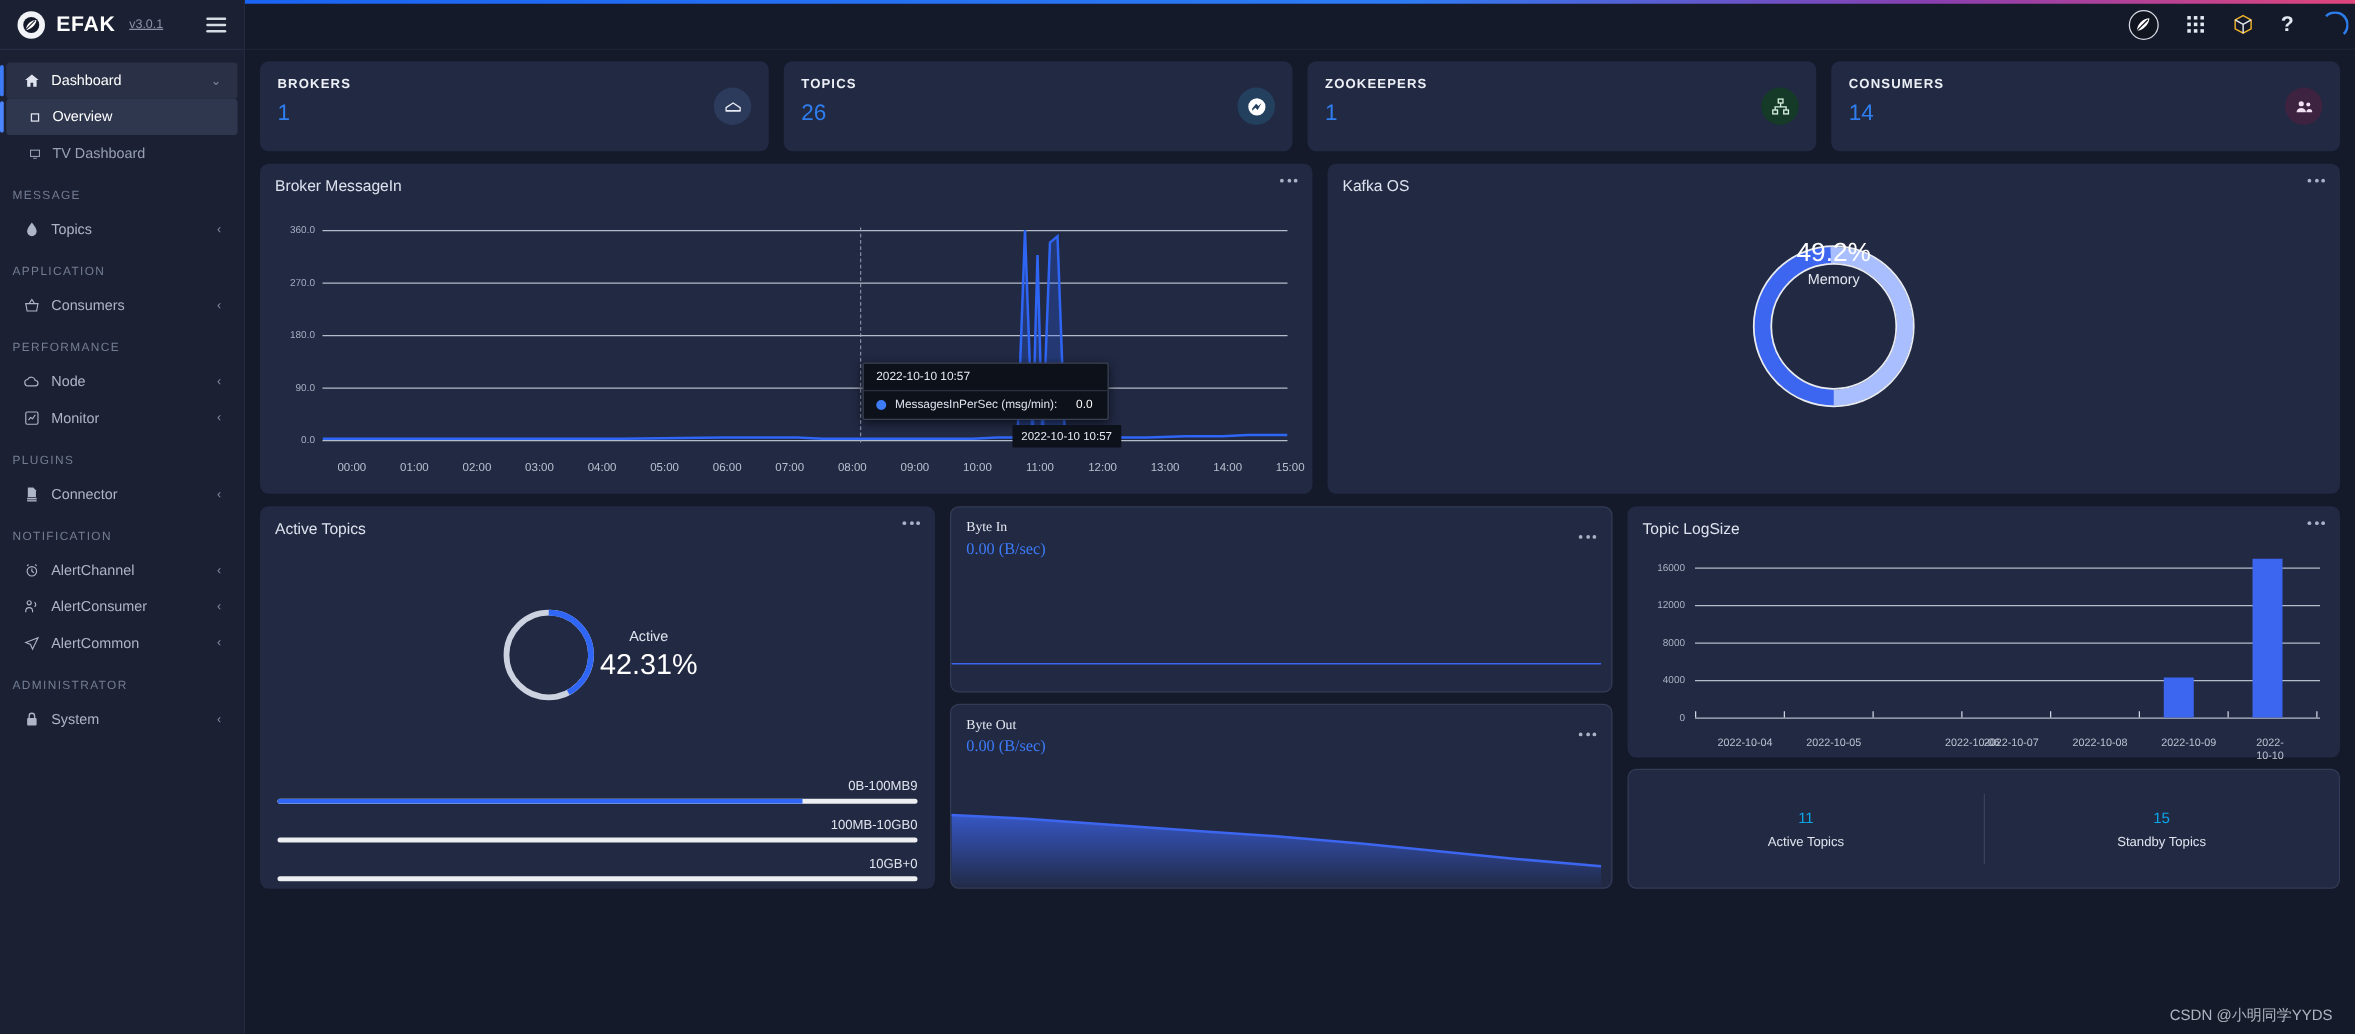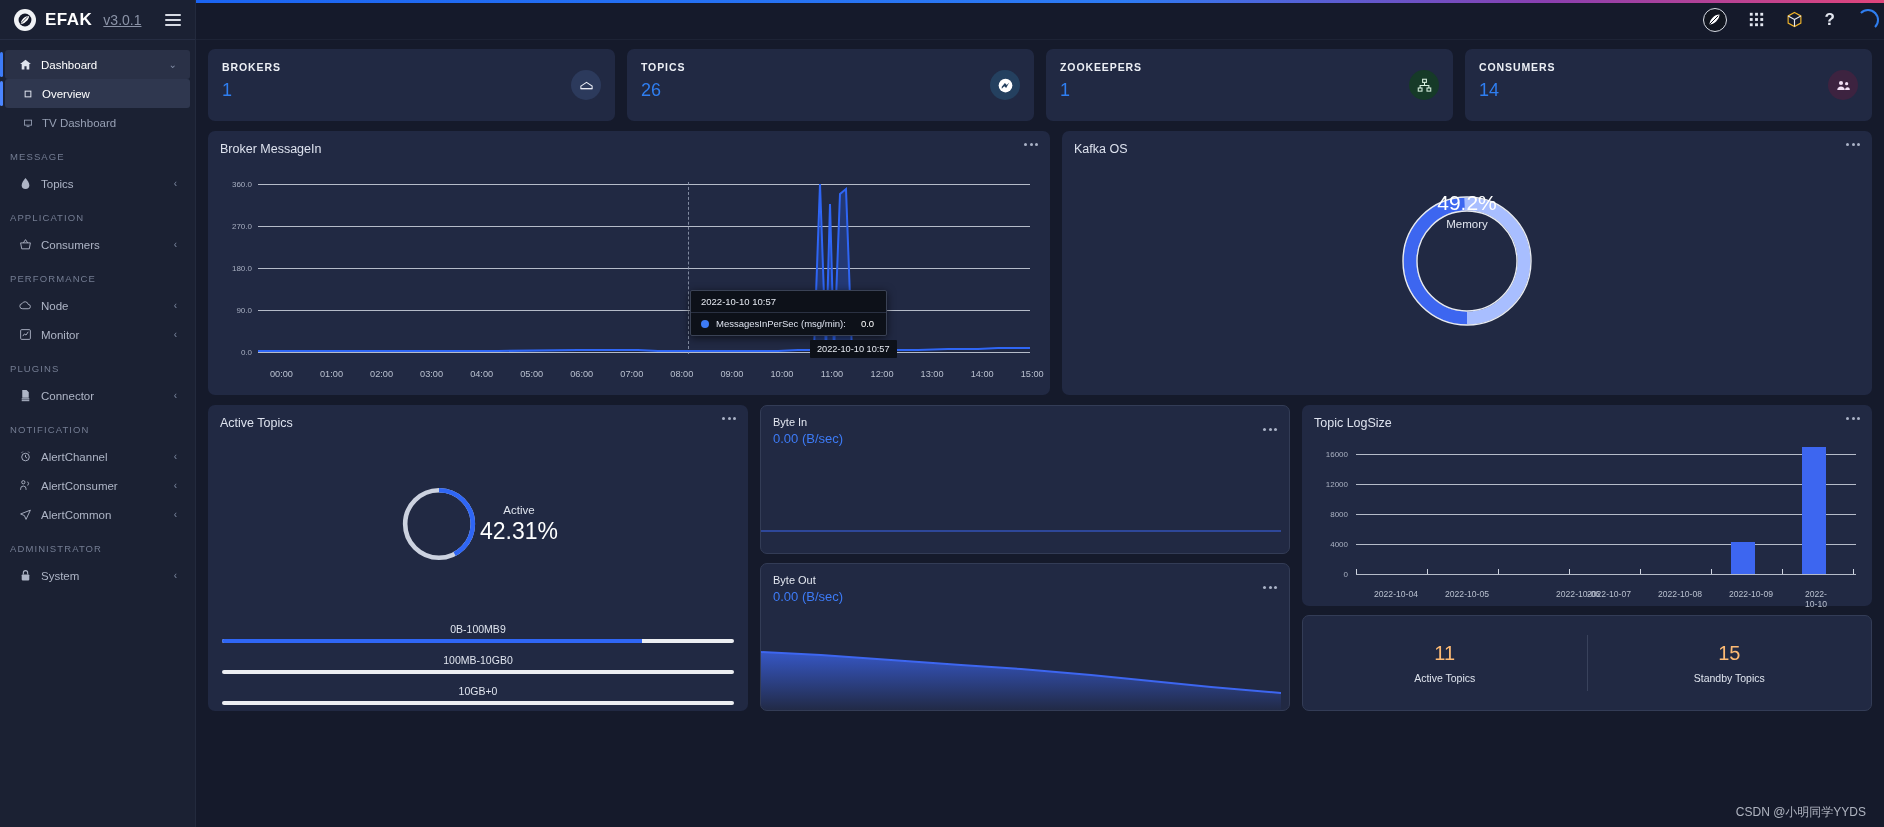--- a/index.html
+++ b/index.html
@@ -18,21 +18,21 @@
 
   
   .sidebar { width: 196px; height: 827px; background: #1b2133; flex: 0 0 196px;
     border-right: 1px solid #232a3d; position: relative; z-index: 20; }
   .brand { height: 40px; display: flex; align-items: center; padding-left: 14px; gap: 9px;
     border-bottom: 1px solid #262d42; position: relative; }
   .brand-logo { width: 22px; height: 22px; border-radius: 50%; background: #f1f3f6;
     display: flex; align-items: center; justify-content: center; flex: 0 0 22px; }
   .brand-logo svg { width: 14px; height: 14px; }
   .brand-name { font-size: 17px; font-weight: bold; color: #fff; letter-spacing: .5px; }
-  .brand-ver { font-size: 14px; color: #8b93a7; margin-left: 2px; text-decoration: underline; }
+  .brand-ver { font-size: 10px; color: #8b93a7; margin-left: 2px; text-decoration: underline; }
   .hamburger { position: absolute; right: 14px; top: 50%; transform: translateY(-50%);
     width: 16px; display: flex; flex-direction: column; gap: 3px; cursor: pointer; }
   .hamburger i { display: block; height: 2px; background: #d7dbe4; border-radius: 1px; }
 
   .nav { padding-top: 10px; }
   .grp { font-size: 9.5px; letter-spacing: 1.1px; color: #747d93; padding: 14px 0 7px 10px; text-transform: uppercase; }
   .nav-item { height: 29px; display: flex; align-items: center; gap: 9px;
     padding: 0 13px 0 13px; font-size: 11.5px; color: #aeb5c6; cursor: pointer; position: relative; margin: 0 5px; border-radius: 3px; }
   .nav-item .ico { width: 14px; height: 14px; display: flex; align-items: center; justify-content: center; flex: 0 0 14px; color: #aeb5c6; }
   .nav-item .ico svg { width: 13px; height: 13px; }
@@ -105,46 +105,46 @@
 
   
   .active-topics { flex: 0 0 540px; height: 306px; }
   .donut-wrap { display: flex; align-items: center; justify-content: center; height: 188px; }
   .donut { position: relative; width: 160px; height: 160px; display: flex; align-items: center; justify-content: center; }
   .donut-txt { text-align: center; position: relative; z-index: 2; }
   .donut-lbl { font-size: 11.5px; color: #dfe4ee; }
   .donut-pct { font-size: 23px; color: #fff; margin-top: 2px; }
   .bars { padding: 0 14px; }
   .bar-block { margin-top: 5px; }
-  .bar-head { display: flex; justify-content: center; font-size: 10.5px; color: #dfe4ee; padding-bottom: 4px; }
+  .bar-head { display: flex; justify-content: flex-end; font-size: 10.5px; color: #dfe4ee; padding-bottom: 4px; }
   .bar-track { height: 4px; background: #eceef2; border-radius: 2px; overflow: hidden; }
   .bar-fill { height: 100%; background: #2f66f5; }
 
   
-  .midcol { flex: 0 0 530px; display: flex; flex-direction: column; gap: 9px; }
+  .midcol { flex: 0 0 530px; display: flex; flex-direction: column; gap: 9px; font-family: Liberation Serif, serif; }
   .metric { flex: 1; border: 1px solid #333c56; position: relative; overflow: hidden; }
   .metric-name { font-size: 11px; color: #e4e8f1; padding: 10px 0 0 12px; }
   .metric-val { font-size: 13px; color: #3d7bf7; padding: 3px 0 0 12px; }
   .spark { position: absolute; left: 0; right: 0; bottom: 0; height: 62px; }
 
   
   .rightcol { flex: 1; display: flex; flex-direction: column; gap: 9px; }
   .logsize { flex: 0 0 201px; }
   .ls-area { position: relative; height: 150px; margin: 6px 10px 0 6px; }
   .ls-ytick { position: absolute; font-size: 8px; color: #aab1c2; transform: translateY(-50%); width: 40px; text-align: right; left: 0; }
   .ls-gline { position: absolute; left: 48px; right: 6px; height: 1px; background: #cfd5e1; opacity: .85; }
   .ls-bars { position: absolute; left: 48px; right: 6px; bottom: 0; top: 0; }
   .ls-bar { position: absolute; bottom: 0; background: #3d66f0; }
   .ls-xlabels { position: absolute; left: 48px; right: 6px; bottom: -17px; height: 14px; }
   .ls-xlabel { position: absolute; font-size: 8.6px; color: #b9c0cf; transform: translateX(-50%); }
   .ls-tick { position: absolute; bottom: 0; width: 1px; height: 5px; background: #cfd5e1; }
 
   .topicsum { flex: 1; border: 1px solid #333c56; display: flex; align-items: center; }
   .ts-half { flex: 1; text-align: center; }
-  .ts-num { font-size: 20px; color: #fdba74; }
+  .ts-num { font-size: 12px; color: #0ea5e9; }
   .ts-lbl { font-size: 10.5px; color: #dfe4ee; margin-top: 7px; }
   .ts-div { width: 1px; height: 56px; background: #39425c; }
 
   .watermark { position: absolute; right: 18px; bottom: 6px; font-size: 12px; color: #c9ced9; opacity: .85; z-index: 30; }
 </style>
 </head>
 <body>
 
 <div id="app">
   <div class="accent-strip"></div>

